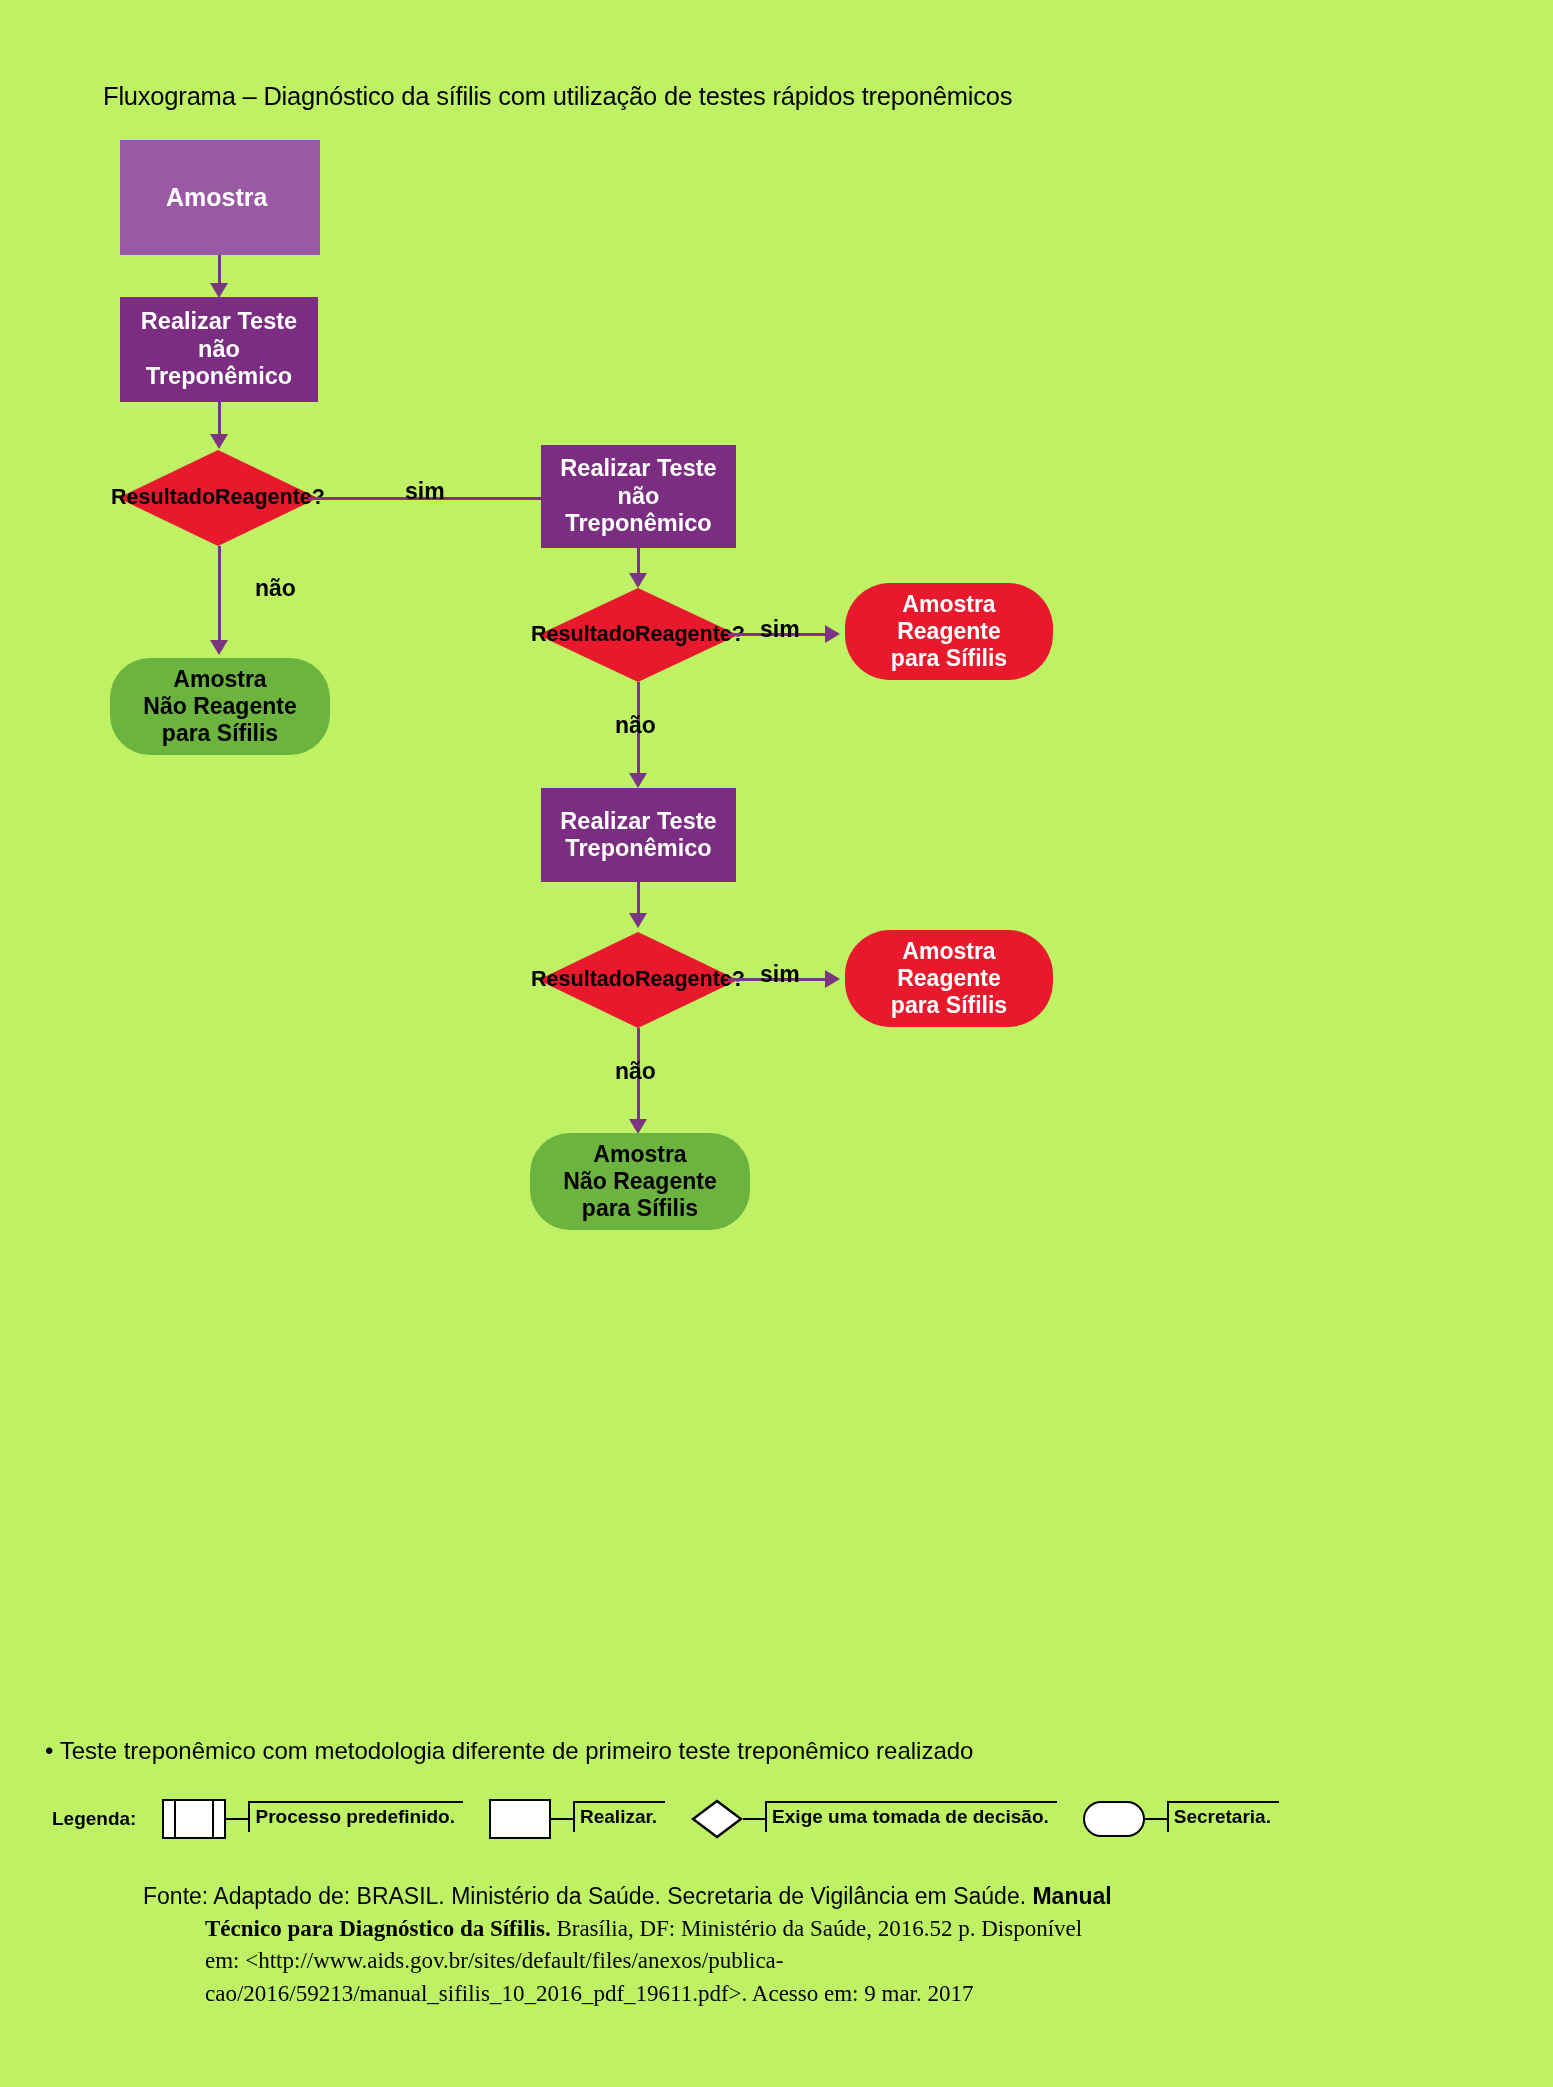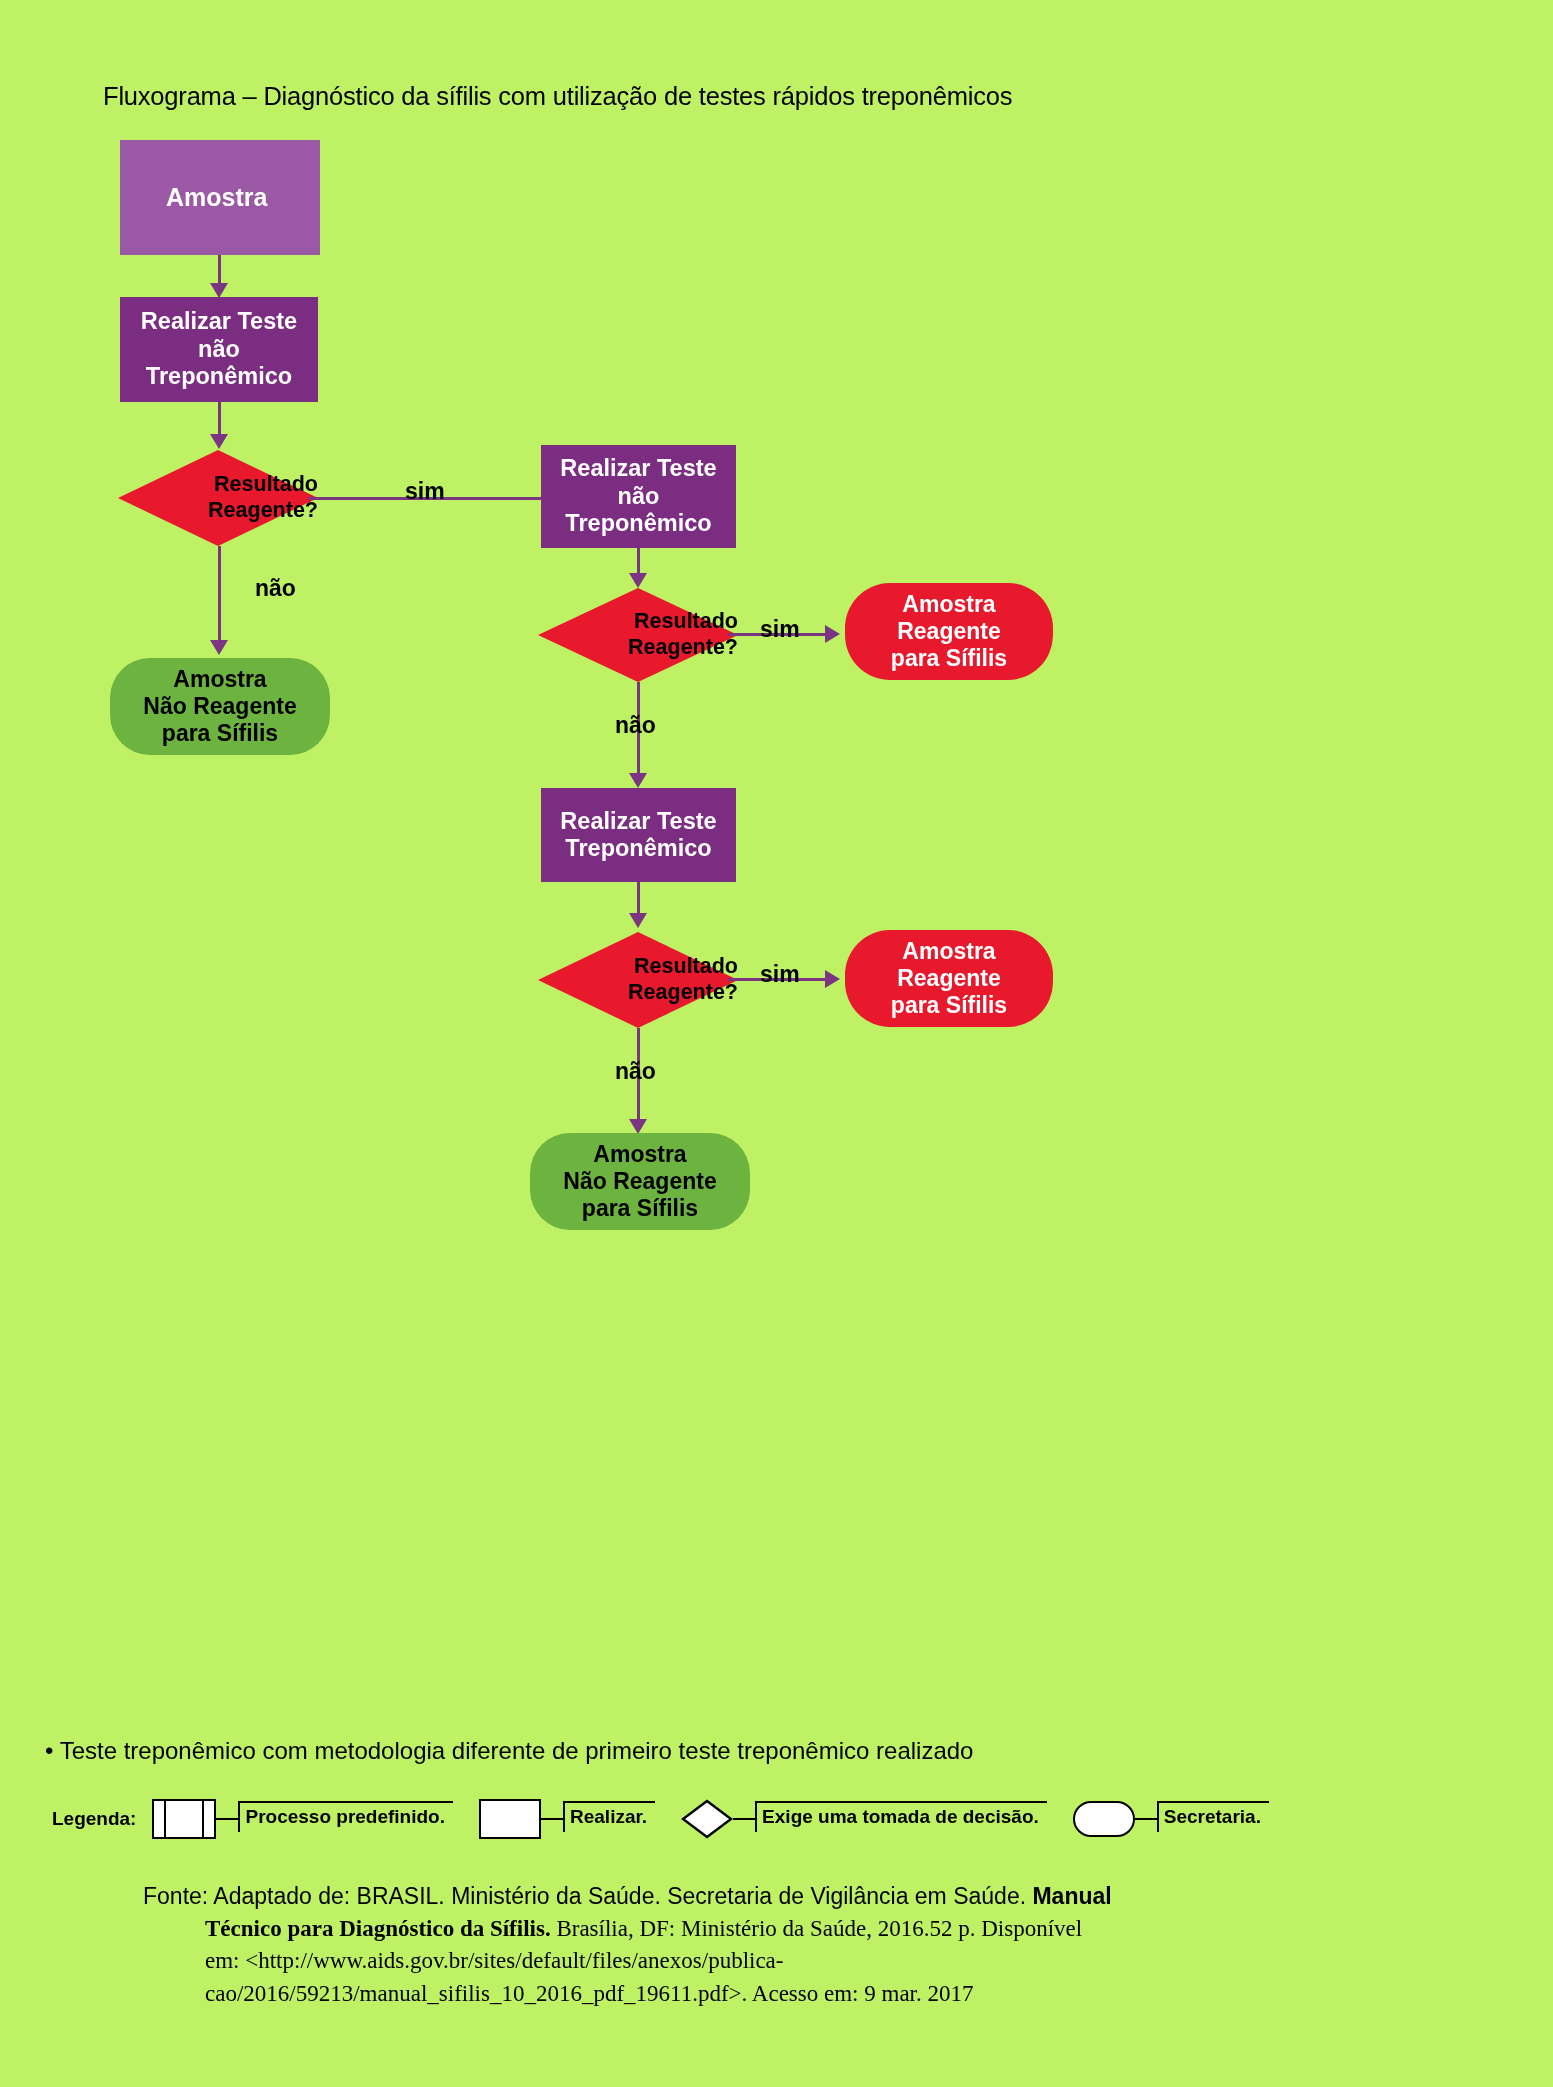--- a/index.html
+++ b/index.html
@@ -78,22 +78,21 @@
     left: 0;
     top: 0;
   }
   .diamond-label {
     position: absolute;
     left: 0;
     top: 0;
     width: 100%;
     height: 100%;
     display: flex;
-    flex-direction: column;
-    align-items: flex-end;
+    align-items: center;
     justify-content: center;
     text-align: center;
     font-weight: bold;
     font-size: 21.5px;
     color: #000;
     line-height: 1.2;
     pointer-events: none;
   }
 
   
@@ -142,21 +141,21 @@
     position: absolute;
     left: 52px;
     top: 1796px;
     height: 46px;
     display: flex;
     align-items: center;
   }
   .legend-title {
     font-size: 19px;
     font-weight: bold;
-    margin-right: 16px;
+    margin-right: 26px;
     white-space: nowrap;
   }
   .legend-item {
     display: flex;
     align-items: center;
     margin-right: 26px;
   }
   .legend-shape {
     position: relative;
     flex: none;

